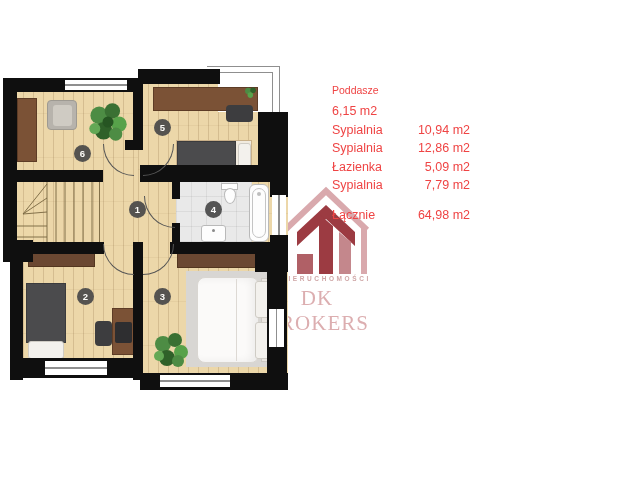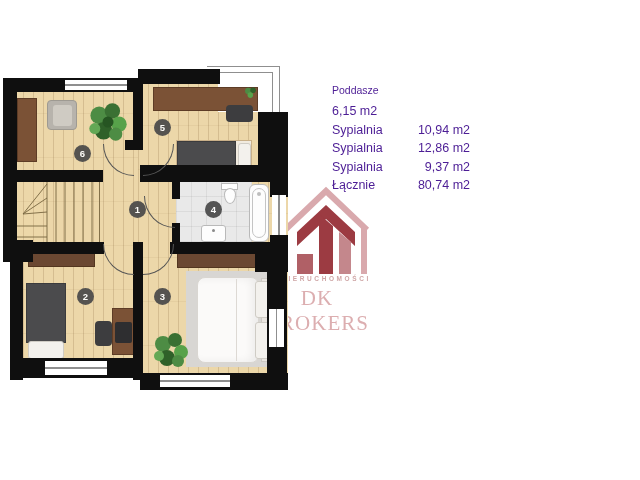--- a/index.html
+++ b/index.html
@@ -2,25 +2,25 @@
 <html><head>
 <meta charset="utf-8">
 <style>
   html,body{margin:0;padding:0;background:#fff;width:640px;height:480px;overflow:hidden;
             font-family:"Liberation Sans",sans-serif;}
   .abs{position:absolute;}
   #stage{position:relative;width:640px;height:480px;background:#fff;}
 
   
   #title{left:193px;top:25px;font-size:13px;font-weight:bold;color:#1b1b1b;letter-spacing:.4px;z-index:5;}
-  #legend{left:332px;top:84px;width:138px;z-index:4;color:#4c1d95;}
+  #legend{left:332px;top:84px;width:138px;z-index:4;color:#ef4444;}
   #legend .hdr{font-size:10.5px;margin-bottom:6px;}
   #legend .row{display:flex;justify-content:space-between;font-size:12.5px;line-height:18.6px;}
   #legend .row .v{text-align:center;}
-  #legend .total{}
+  #legend .total{margin-top:11px;}
 
   
   .wm{z-index:1;}
   #wm-text1{left:281px;top:275px;width:90px;text-align:center;font-size:6.5px;font-weight:bold;
             letter-spacing:2.6px;color:#cfa6a6;}
   #wm-text2{left:256px;top:286px;width:122px;text-align:center;font-size:21px;
             font-family:"Liberation Serif",serif;color:#dcaeb0;letter-spacing:1px;}
 
   
   #plan{left:0;top:55px;width:292px;height:345px;z-index:2;}
@@ -198,22 +198,26 @@
     </div>
     <div class="row">
       <span>Sypialnia</span>
       <span class="v">10,94 m2</span>
     </div>
     <div class="row">
       <span>Sypialnia</span>
       <span class="v">12,86 m2</span>
     </div>
     <div class="row">
+      <span>Łazienka</span>
+      <span class="v">5,09 m2</span>
+    </div>
+    <div class="row">
       <span>Sypialnia</span>
-      <span class="v">9,37 m2</span>
+      <span class="v">7,79 m2</span>
     </div>
     <div class="row total">
       <span>Łącznie</span>
-      <span class="v">80,74 m2</span>
+      <span class="v">64,98 m2</span>
     </div>
   </div>
 
 </div>
 
 </body></html>

